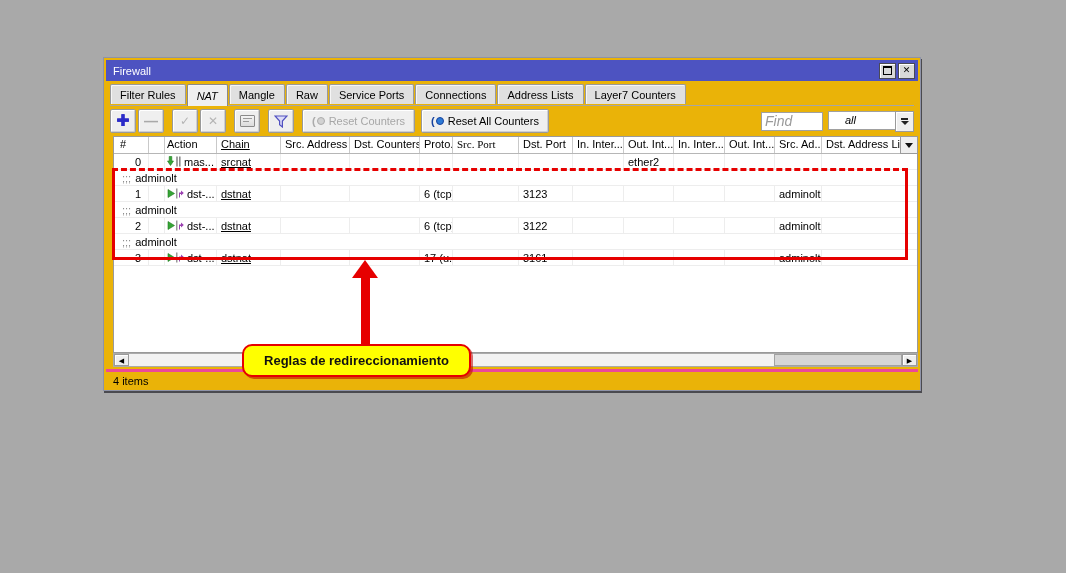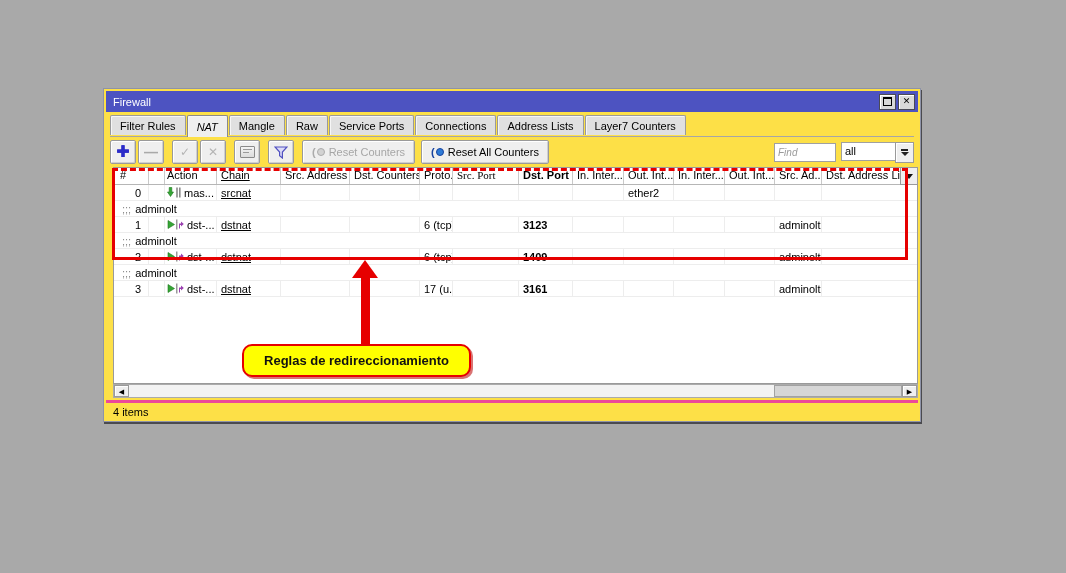--- a/index.html
+++ b/index.html
@@ -6,23 +6,22 @@
   body{
     width:1066px;height:573px;position:relative;overflow:hidden;
     background:var(--c-desktop,#A9A9A9);
     font-family:"Liberation Sans","DejaVu Sans",sans-serif;
     font-size:11px;color:#000;
   }
   .abs{position:absolute;}
   
   .window{
     left:103px;top:57px;width:816px;height:332px;
-    background:#fde047;border:1px solid #8E93A8;
+    background:#eab308;border:1px solid #8E93A8;
     box-shadow:1px 2px 0 #4a4a4f;
-    margin-top:31px;
   }
   .titlebar{
     position:absolute;left:2px;top:2px;right:2px;height:21px;
     background:var(--c-titlebar,#4D53C1);
     display:flex;align-items:center;
   }
   .titlebar .title{color:#fff;padding-left:7px;font-size:11px;}
   .tb-btns{margin-left:auto;display:flex;gap:2px;padding-right:3px;}
   .tb-btn{
     width:15px;height:14px;background:#D9D9D9;border:1px solid #4a4a55;
@@ -75,27 +74,27 @@
   .push-btn.dis{color:#A6A6A6;}
   .cc-ic{display:flex;align-items:center;margin-right:4px;font-weight:bold;}
   .cc-paren{font-size:11px;line-height:1;margin-right:1px;}
   .cc-dot{width:8px;height:8px;border-radius:50%;}
   .cc-blue .cc-paren{color:#17429E;}
   .cc-blue .cc-dot{background:#2E7BD6;border:1.5px solid #17429E;box-sizing:border-box;}
   .cc-gray .cc-paren{color:#ABABAB;}
   .cc-gray .cc-dot{background:#D2D2D2;border:1.5px solid #ABABAB;box-sizing:border-box;}
   .find-input{
     width:54px;height:17px;border:1px solid #A0A0A0;background:#fff;
-    font-family:inherit;font-size:10px;padding:0 3px;margin-left:auto;
+    font-family:inherit;font-size:14px;padding:0 3px;margin-left:auto;
   }
   .find-input::placeholder{color:#9A9A9A;font-style:italic;}
   .scope{display:flex;margin-left:5px;}
   .scope-val{
     width:50px;height:17px;border:1px solid #A0A0A0;background:#fff;
-    display:flex;align-items:center;padding-left:3px;border-right:none;
+    display:flex;align-items:center;padding-left:16px;border-right:none;font-style:italic;
   }
   .scope-btn{
     width:17px;height:19px;border:1px solid #9a9a9a;background:#EFEFEF;
     box-shadow:inset 1px 1px 0 #fff;display:flex;flex-direction:column;
     align-items:center;justify-content:center;cursor:default;
   }
   .dd-bar{width:7px;height:2px;background:#222;margin-bottom:1px;}
   .dd-tri{width:0;height:0;border-left:4px solid transparent;border-right:4px solid transparent;border-top:4px solid #222;}
   
   .table{
@@ -115,21 +114,21 @@
   }
   .c-num{width:35px;justify-content:flex-end;padding-right:7px;}
   .th.c-num{text-align:left;justify-content:flex-start;padding-left:6px;}
   .c-flags{width:16px;}
   .c-action{width:52px;padding-left:2px;}
   .c-chain{width:64px;text-decoration:underline;}
   .c-srcaddr{width:69px;}
   .c-dstaddr{width:70px;}
   .c-proto{width:33px;}
   .c-srcport{width:66px;font-family:Liberation Serif, serif;}
-  .c-dstport{width:54px;font-weight:bold;}
+  .c-dstport{width:54px;}
   .c-inint{width:51px;}
   .c-outint{width:50px;}
   .c-srcadl{width:47px;}
   .c-dstadl{width:86px;border-right:none;}
   .comment-row{display:flex;align-items:center;height:15px;border-bottom:1px solid #EDEDED;padding-left:8px;}
   .comment-prefix{color:#8F8F8F;margin-right:4px;}
   .ric{display:inline-flex;align-items:center;margin-right:3px;}
   .colsel-btn{
     position:absolute;right:0;top:0;width:16px;height:16px;
     background:#EFEFEF;border-left:1px solid #9a9a9a;border-bottom:1px solid #9a9a9a;
@@ -334,21 +333,21 @@
                 <path d="M1 1.5 L7.5 5.5 L1 9.5 z" fill="#35A535" stroke="#1F7A1F" stroke-width="0.6"></path>
                 <rect x="9" y="0.5" width="1.5" height="10" fill="#999"></rect>
                 <path d="M12 9.5 V4.6 H14 V2.6 L16.8 5 L14 7.4 V5.9 H13 V9.5 z" fill="#9A3FB0"></path>
               </svg>
             </span>dst-...</div>
           <div class="td c-chain">dstnat</div>
           <div class="td c-srcaddr"></div>
           <div class="td c-dstaddr"></div>
           <div class="td c-proto">6 (tcp)</div>
           <div class="td c-srcport"></div>
-          <div class="td c-dstport">1409</div>
+          <div class="td c-dstport">3122</div>
           <div class="td c-inint"></div>
           <div class="td c-outint"></div>
           <div class="td c-inint"></div>
           <div class="td c-outint"></div>
           <div class="td c-srcadl">adminolt</div>
           <div class="td c-dstadl"></div>
         </div>
         <div class="comment-row">
           <span class="comment-prefix">;;;</span>
           <span>adminolt</span>

